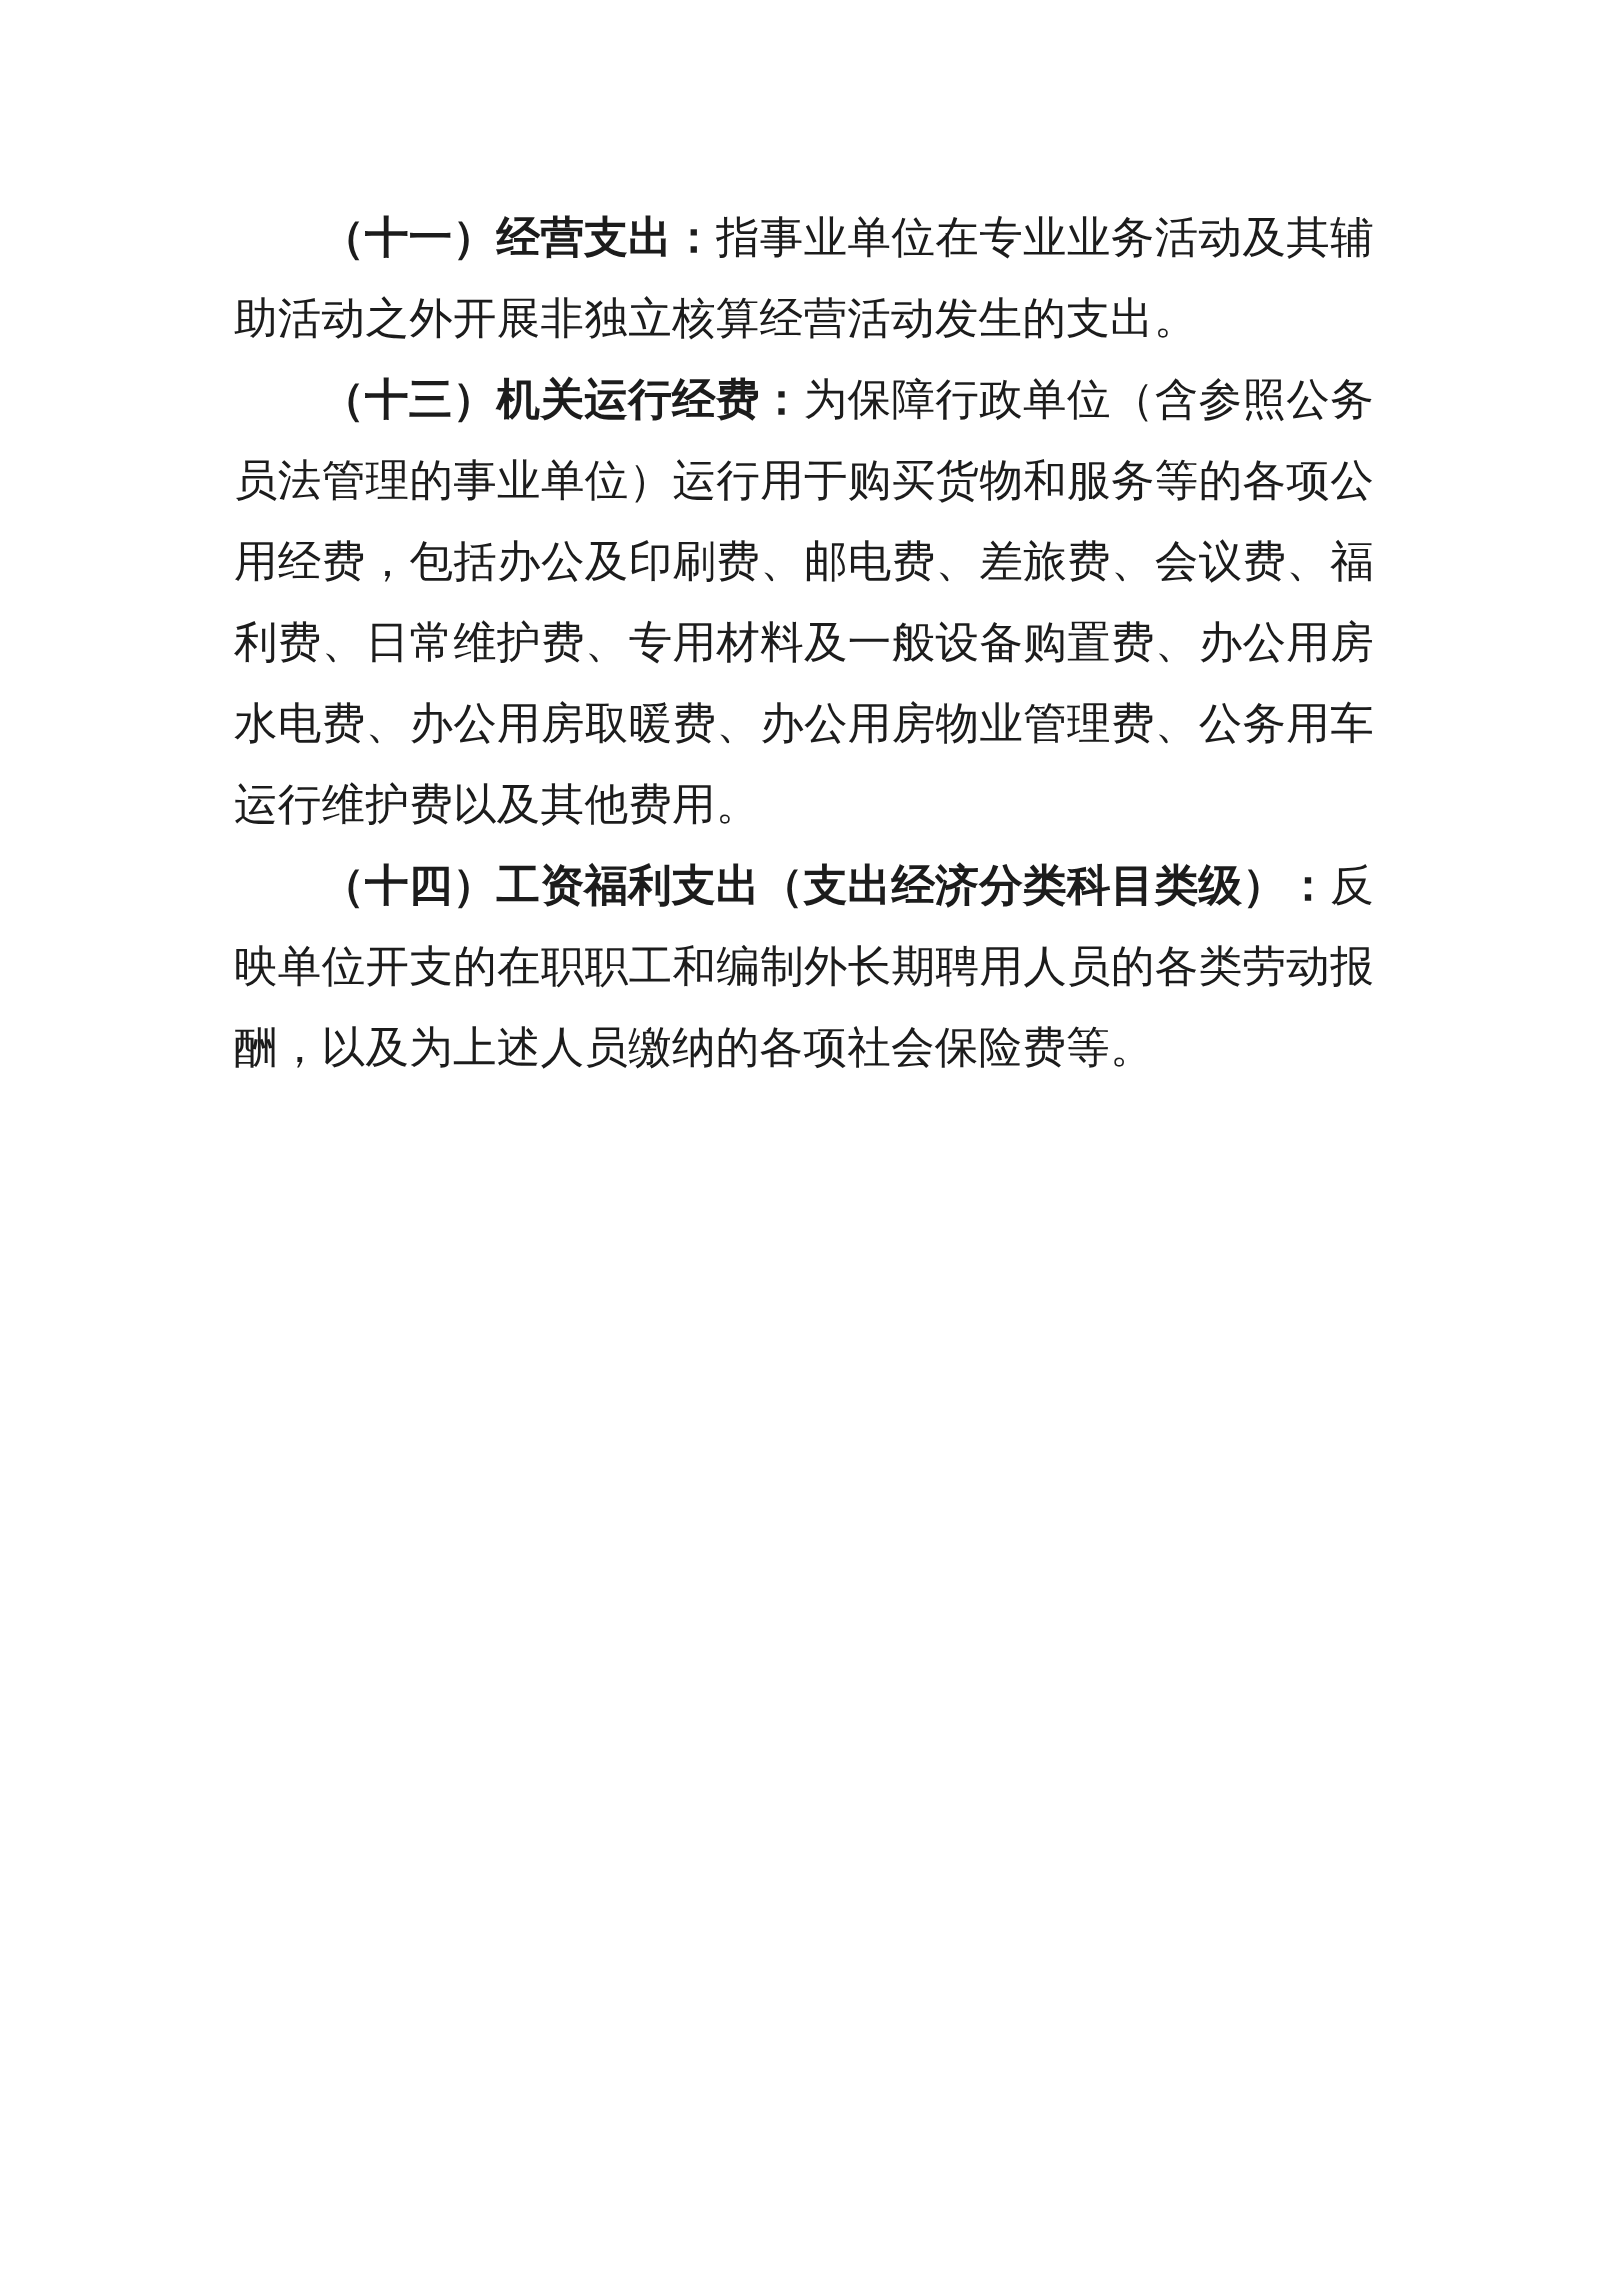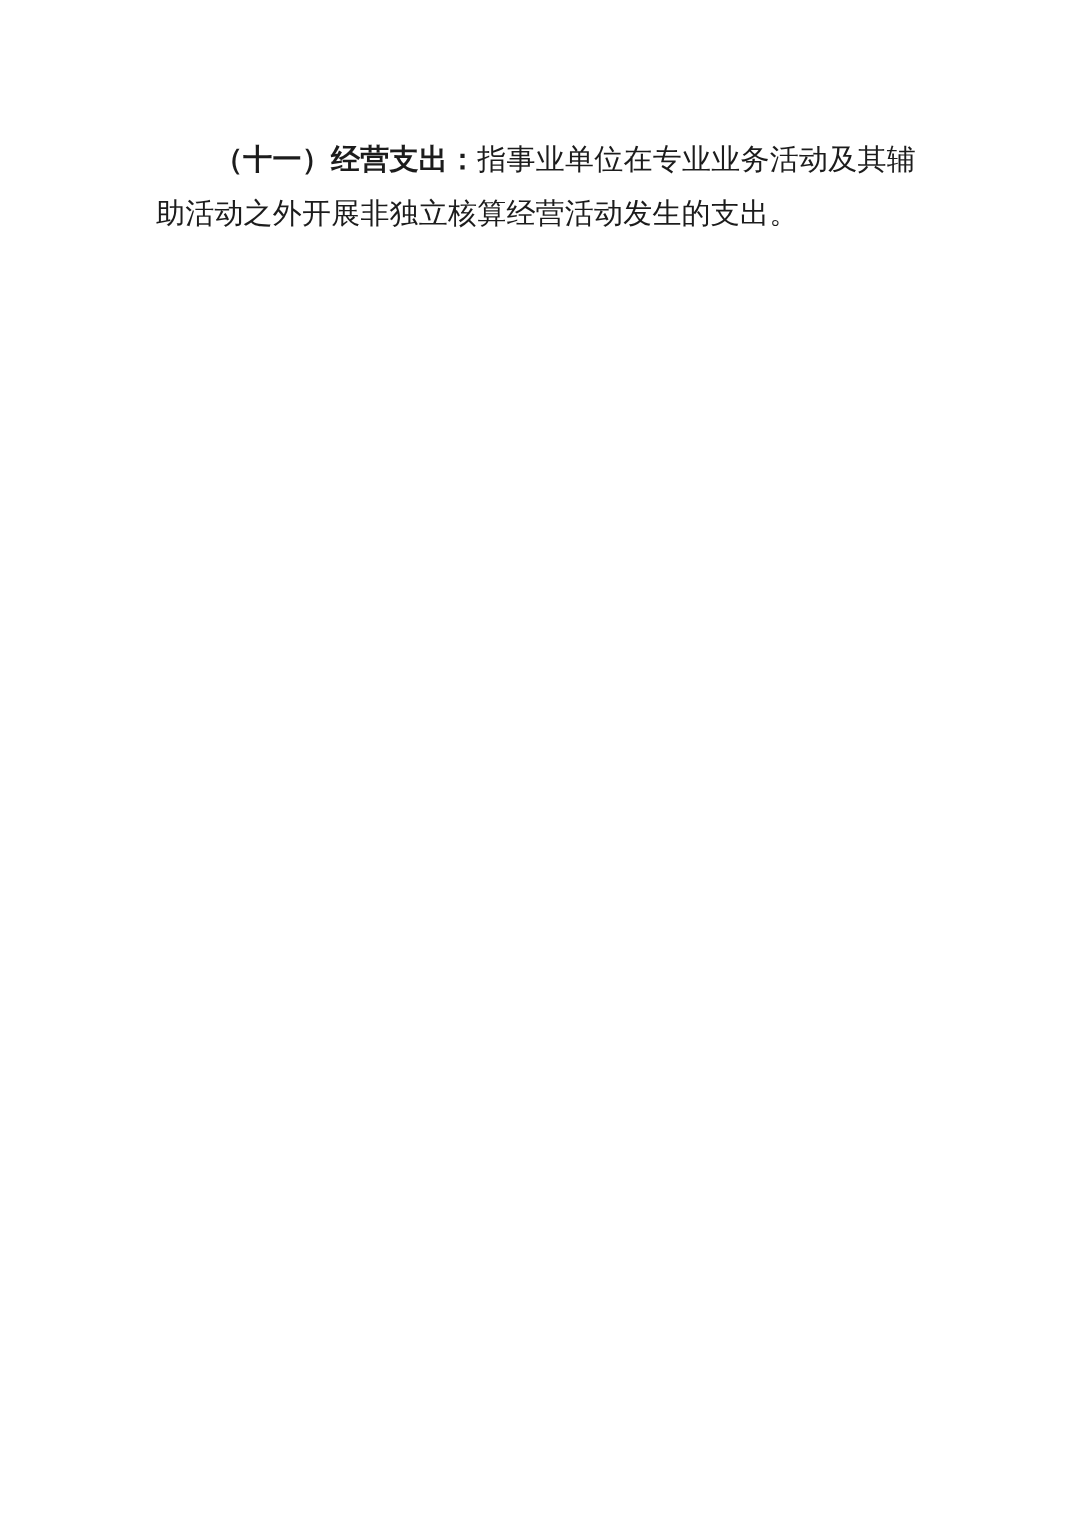--- a/index.html
+++ b/index.html
@@ -45,15 +45,17 @@
     letter-spacing: 2px;
     color: #333333;
   }
 </style>
 </head>
 <body>
 
 <div class="page">
   <div class="content">
     <p class="para"><span class="head">（十一）经营支出：</span><span class="body-text">指事业单位在专业业务活动及其辅助活动之外开展非独立核算经营活动发生的支出。</span></p>
+    <p class="para"><span class="head">（十三）机关运行经费：</span><span class="body-text">为保障行政单位（含参照公务员法管理的事业单位）运行用于购买货物和服务等的各项公用经费，包括办公及印刷费、邮电费、差旅费、会议费、福利费、日常维护费、专用材料及一般设备购置费、办公用房水电费、办公用房取暖费、办公用房物业管理费、公务用车运行维护费以及其他费用。</span></p>
+    <p class="para"><span class="head">（十四）工资福利支出（支出经济分类科目类级）：</span><span class="body-text">反映单位开支的在职职工和编制外长期聘用人员的各类劳动报酬，以及为上述人员缴纳的各项社会保险费等。</span></p>
   </div>
   <div class="footer">- 11 -</div>
 </div>
 
 </body></html>

